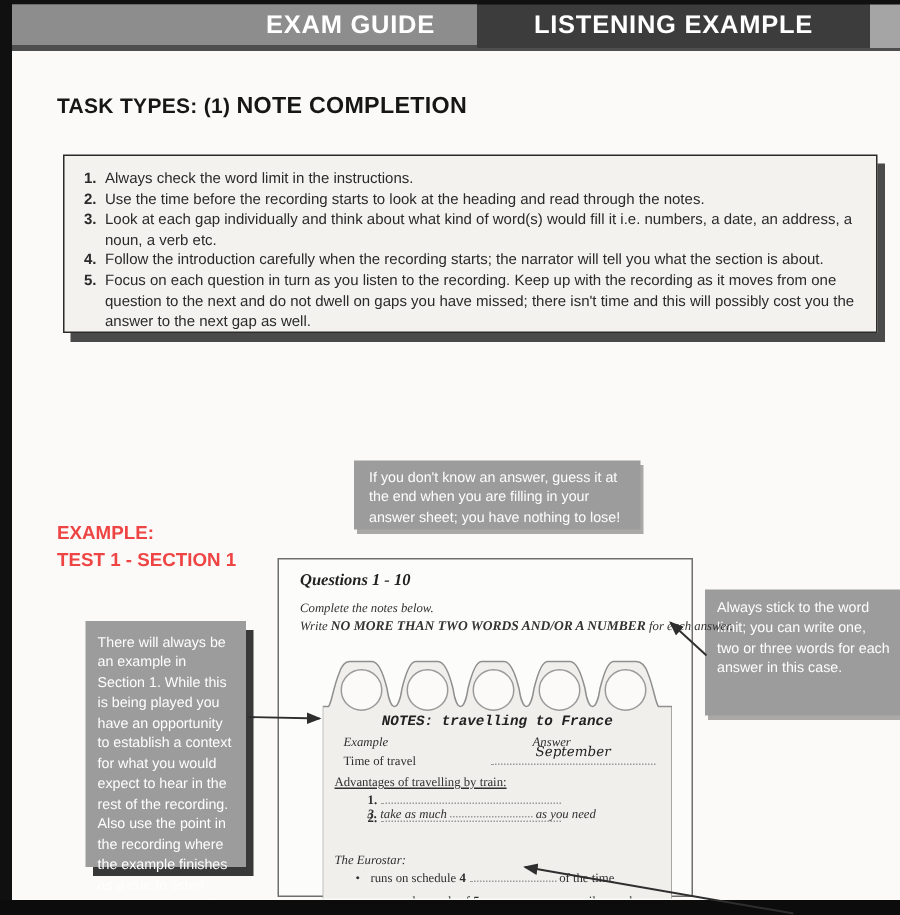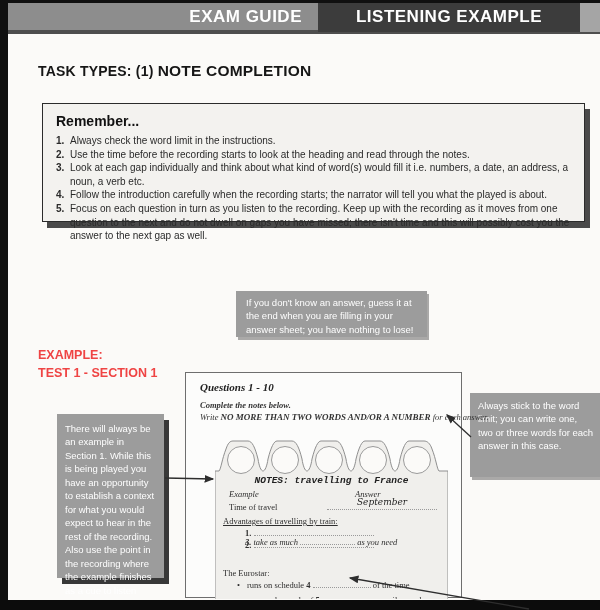--- a/index.html
+++ b/index.html
@@ -13,21 +13,21 @@
   .edge-top   { position:absolute; left:0; top:0; width:600px; height:3px; background:#101010; }
   .edge-left  { position:absolute; left:0; top:0; width:8px; height:610px; background:#101010; }
   .edge-bottom{ position:absolute; left:0; top:600px; width:600px; height:10px; background:#0c0c0c; }
 
   
   .band { position:absolute; left:8px; top:3px; width:592px; height:31px;
           background:#8d8d8d; display:flex; align-items:center;
           border-bottom:4px solid #4e4e4e; }
   .band-spacer { flex:1; }
   .band-label { color:#fff; font-weight:bold; font-size:17px; letter-spacing:.5px; white-space:nowrap; }
-  .band-left-label { padding:0 16px 0 0; }
+  .band-left-label { padding:0 28px 0 0; }
   .band-dark { background:#3c3c3c; height:31px; width:262px; display:flex;
                align-items:center; justify-content:center; }
   .band-tail { width:20px; height:31px; background:#a5a5a5; }
 
   
   .page-title { position:absolute; left:38px; top:62px; color:#161616; white-space:nowrap; }
   .page-title .pt-prefix { font-size:14px; font-weight:800; letter-spacing:.2px; }
   .page-title .pt-main   { font-size:15.5px; font-weight:800; letter-spacing:.2px; }
 
   
@@ -35,40 +35,40 @@
               background:#f3f2ef; border:1px solid #2b2b2b;
               box-shadow:5px 6px 0 #4a4a4a; padding:9px 13px 0 13px; }
   .remember-title { font-size:14px; font-weight:800; color:#111; margin-bottom:5px; }
   .remember-item { display:flex; font-size:10px; line-height:1.36; color:#2a2a2a; }
   .remember-item .num { font-weight:bold; width:14px; flex:0 0 14px; }
   .remember-item .txt { flex:1; }
 
   
   .callout { position:absolute; background:#9c9c9c; color:#fefefe;
              font-size:9.5px; line-height:1.4; }
-  .callout-guess { left:236px; top:291px; width:191px; height:46px;
+  .callout-guess { left:236px; top:307px; width:191px; height:46px;
                    padding:5px 10px; box-shadow:2px 3px 0 rgba(70,70,70,.45); }
   .callout-example { left:57px; top:414px; width:107px; height:164px;
                      padding:8px 8px; line-height:1.42; box-shadow:5px 6px 0 #383838; }
   .callout-wordlimit { left:470px; top:393px; width:132px; height:84px;
                        padding:6px 8px; box-shadow:2px 3px 0 rgba(70,70,70,.45); }
 
   
   .example-label { position:absolute; left:38px; top:346px; font-size:12.5px;
                    font-weight:800; color:#ef4444; line-height:1.45; }
 
   
   .qpaper { position:absolute; left:185px; top:372px; width:277px; height:226px;
             background:#fcfcfb; border:1px solid #6e6e6e; }
   .qp-title { position:absolute; left:14px; top:8px;
               font-family:"Liberation Serif", serif; font-style:italic; font-weight:bold;
               font-size:11px; color:#222; }
   .qp-instr1 { position:absolute; left:14px; top:27px;
                font-family:"Liberation Serif", serif; font-style:italic;
-               font-size:8.5px; color:#333;font-weight:bold; }
+               font-size:8.5px; color:#333; }
   .qp-instr2 { position:absolute; left:14px; top:39px;
                font-family:"Liberation Serif", serif; font-style:italic;
                font-size:8.5px; color:#333; white-space:nowrap; }
   .qp-instr2 b { font-size:9px; }
 
   
   .npaper { position:absolute; left:29px; top:60px; width:233px; height:166px; overflow:hidden; }
   .npaper svg.bgsvg { position:absolute; left:0; top:0; }
   .np-row { position:absolute; font-family:"Liberation Serif", serif;
             font-size:8.5px; color:#2f2f2f; white-space:nowrap; }
@@ -79,21 +79,21 @@
   .np-ex-label { left:14px; top:56px; }
   .np-ans-label { left:140px; top:56px; }
   .np-ex-item { left:14px; top:69px; }
   .np-ex-answer { left:112px; top:64px; width:110px; text-align:center;
                   border-bottom:1px dotted #9a9a9a; padding-bottom:2px;
                   font-family:"DejaVu Serif", serif; font-style:italic; font-size:9px; color:#222; }
   .np-adv { left:8px; top:83px;text-decoration:underline; }
   .np-g1 { left:30px; top:95px; }
   .np-g2 { left:30px; top:107px; }
   .np-g3 { left:30px; top:104px;font-style:italic; }
-  .np-euro { left:8px; top:135px; }
+  .np-euro { left:8px; top:135px;font-style:italic; }
   .np-b1 { left:22px; top:147px; }
   .np-b2 { left:22px; top:162px; }
   .gapnum { font-weight:bold; }
   .dots { display:inline-block; border-bottom:1px dotted #9a9a9a; height:8px;
           vertical-align:baseline; }
   .d120 { width:120px; } .d55 { width:55px; } .d58 { width:58px; } .d62 { width:62px; }
   .bullet { display:inline-block; width:10px; }
 
   
   .arrows { position:absolute; left:0; top:0; width:600px; height:610px;
@@ -111,36 +111,35 @@
       <div class="band-label">LISTENING EXAMPLE</div>
     </div>
     <div class="band-tail"></div>
   </div>
 
   <div class="page-title">
     <span class="pt-prefix">TASK TYPES: (1) </span><span class="pt-main">NOTE COMPLETION</span>
   </div>
 
   <div class="remember">
-    <div class="remember-title">Remember...</div>
     <div class="remember-item">
       <span class="num">1.</span>
       <span class="txt">Always check the word limit in the instructions.</span>
     </div>
     <div class="remember-item">
       <span class="num">2.</span>
       <span class="txt">Use the time before the recording starts to look at the heading and read through the notes.</span>
     </div>
     <div class="remember-item">
       <span class="num">3.</span>
       <span class="txt">Look at each gap individually and think about what kind of word(s) would fill it i.e. numbers, a date, an address, a noun, a verb etc.</span>
     </div>
     <div class="remember-item">
       <span class="num">4.</span>
-      <span class="txt">Follow the introduction carefully when the recording starts; the narrator will tell you what the played is about.</span>
+      <span class="txt">Follow the introduction carefully when the recording starts; the narrator will tell you what the section is about.</span>
     </div>
     <div class="remember-item">
       <span class="num">5.</span>
       <span class="txt">Focus on each question in turn as you listen to the recording. Keep up with the recording as it moves from one question to the next and do not dwell on gaps you have missed; there isn't time and this will possibly cost you the answer to the next gap as well.</span>
     </div>
   </div>
 
   <div class="callout callout-guess">If you don't know an answer, guess it at the end when you are filling in your answer sheet; you have nothing to lose!</div>
 
   <div class="example-label">

